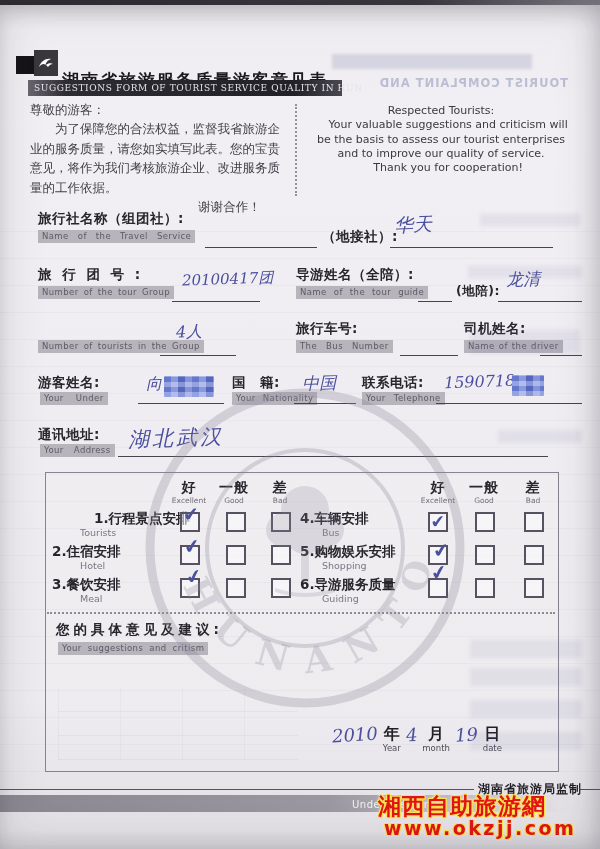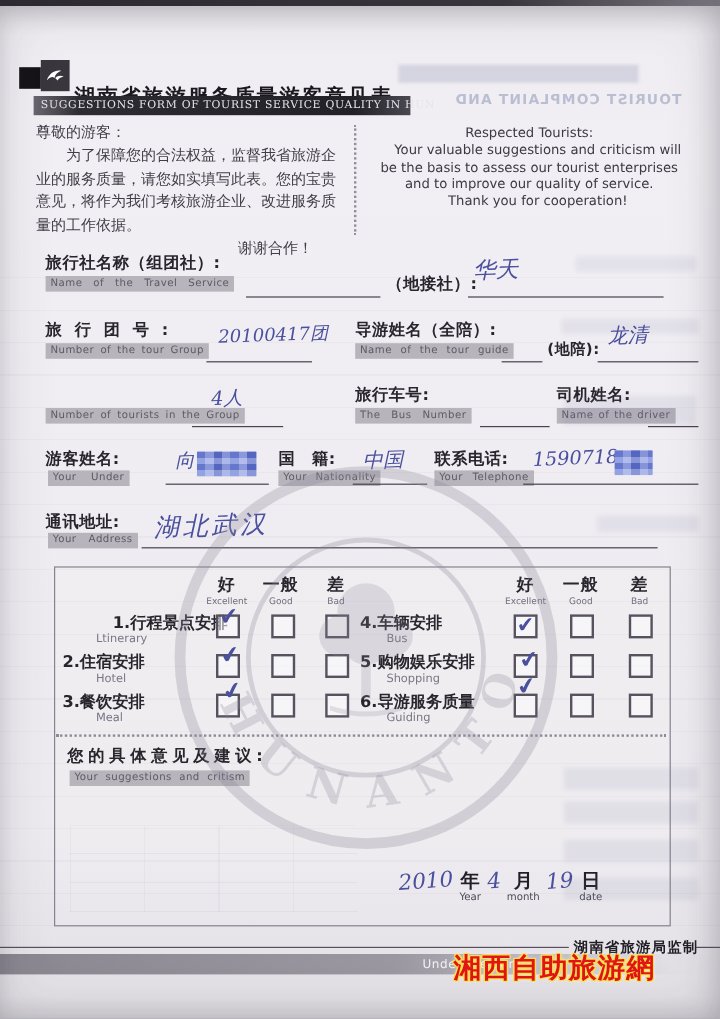--- a/index.html
+++ b/index.html
@@ -182,21 +182,21 @@
   <div class="abs" style="left:465px;top:479px;width:38px;">
     <span class="rh-cn">一般</span>
     <span class="rh-en">Good</span>
   </div>
   <div class="abs" style="left:514px;top:479px;width:38px;">
     <span class="rh-cn">差</span>
     <span class="rh-en">Bad</span>
   </div>
 
   <div class="item-lbl abs" style="left:52px;top:510px;margin-left:42px;">1.行程景点安排</div>
-  <div class="item-en abs" style="left:80px;top:527px;">Ltinerary</div>
+  <div class="item-en abs" style="left:80px;top:527px;">Tourists</div>
   <div class="cb abs" style="left:180px;top:512px;">
       <span class="tick" style="top:-9px;left:1px;transform:rotate(-6deg);">✔</span>
     </div>
   <div class="cb abs" style="left:226px;top:512px;"></div>
   <div class="cb abs" style="left:271px;top:512px;"></div>
 
   <div class="item-lbl abs" style="left:52px;top:543px;">2.住宿安排</div>
   <div class="item-en abs" style="left:80px;top:560px;">Hotel</div>
   <div class="cb abs" style="left:180px;top:545px;">
       <span class="tick" style="top:-10px;left:2px;transform:rotate(-10deg);">✔</span>
@@ -258,20 +258,21 @@
     </span>
   </div>
 
   <div class="fline abs" style="left:0;top:789px;width:474px;"></div>
   <div class="supv abs" style="left:478px;top:781px;">湖南省旅游局监制</div>
   <div class="fline abs" style="left:580px;top:789px;width:20px;"></div>
   <div class="gradbar abs" style="left:0;top:795px;width:600px;height:17px;">
     <span class="abs" style="left:352px;top:4px;">Under the Surve</span>
   </div>
   <div class="redmark site abs" style="left:378px;top:791px;">湘西自助旅游網</div>
+  <div class="redmark url abs" style="left:384px;top:817px;">www.okzjj.com</div>
 
   <svg class="wm abs" style="left:128px;top:382px;" width="354" height="332" viewBox="0 0 354 332">
     <g stroke="#8f8a9c" fill="none" opacity="0.30">
       <circle cx="177" cy="166" r="155" stroke-width="9"></circle>
       <circle cx="177" cy="166" r="98" stroke-width="4"></circle>
     </g>
     <g fill="#8f8a9c" opacity="0.22">
       <circle cx="177" cy="128" r="24"></circle>
       <circle cx="155" cy="148" r="17"></circle>
       <circle cx="199" cy="148" r="17"></circle>

